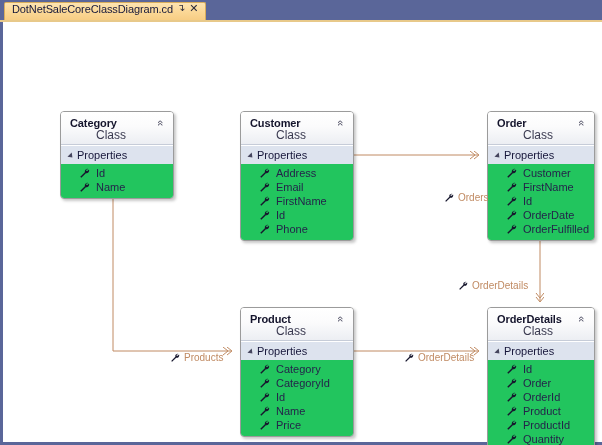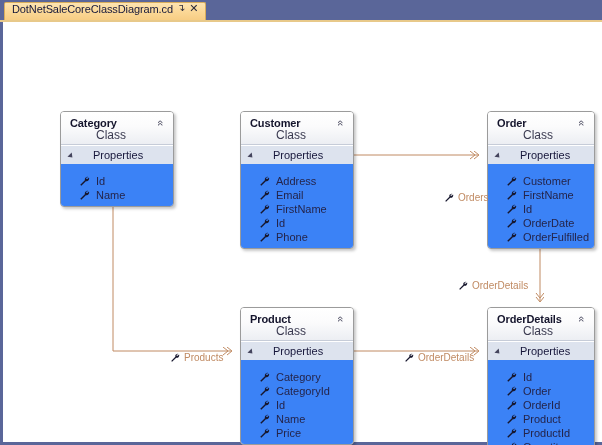--- a/index.html
+++ b/index.html
@@ -80,35 +80,35 @@
     color:#4a4a60;
     font-size:11px;line-height:10px;text-align:center;
   }
   .cls-sep{height:1px;background:#c6ccd8;}
   .compartment{
     background:#dde3ee;
     padding:2px 0 2px 0;
     border-top:1px solid #ffffff;
   }
   .comp-row{
-    display:flex;align-items:center;gap:17px;
+    display:flex;align-items:center;gap:1px;
     padding:1px 0 1px 8px;
     font-size:11px;color:#16163a;
   }
   .tri{
     display:inline-block;width:7px;height:7px;position:relative;flex:0 0 7px;
   }
   .tri:before{
     content:"";position:absolute;left:0;top:1px;
     border-left:4px solid #45455e;
     border-top:3px solid transparent;
     border-bottom:3px solid transparent;
     transform:rotate(45deg);
   }
-  .members{background:#3b82f6;padding:10px 0 4px 0;}
+  .members{background:#22c55e;padding:2px 0 4px 0;}
   .member{
     display:flex;align-items:center;gap:6px;
     padding:0 0 0 18px;
     height:14px;
     font-size:11px;color:#24244a;
     white-space:nowrap;
   }
   .wrench{
     flex:0 0 11px;width:11px;height:11px;display:inline-block;position:relative;top:0;
   }

